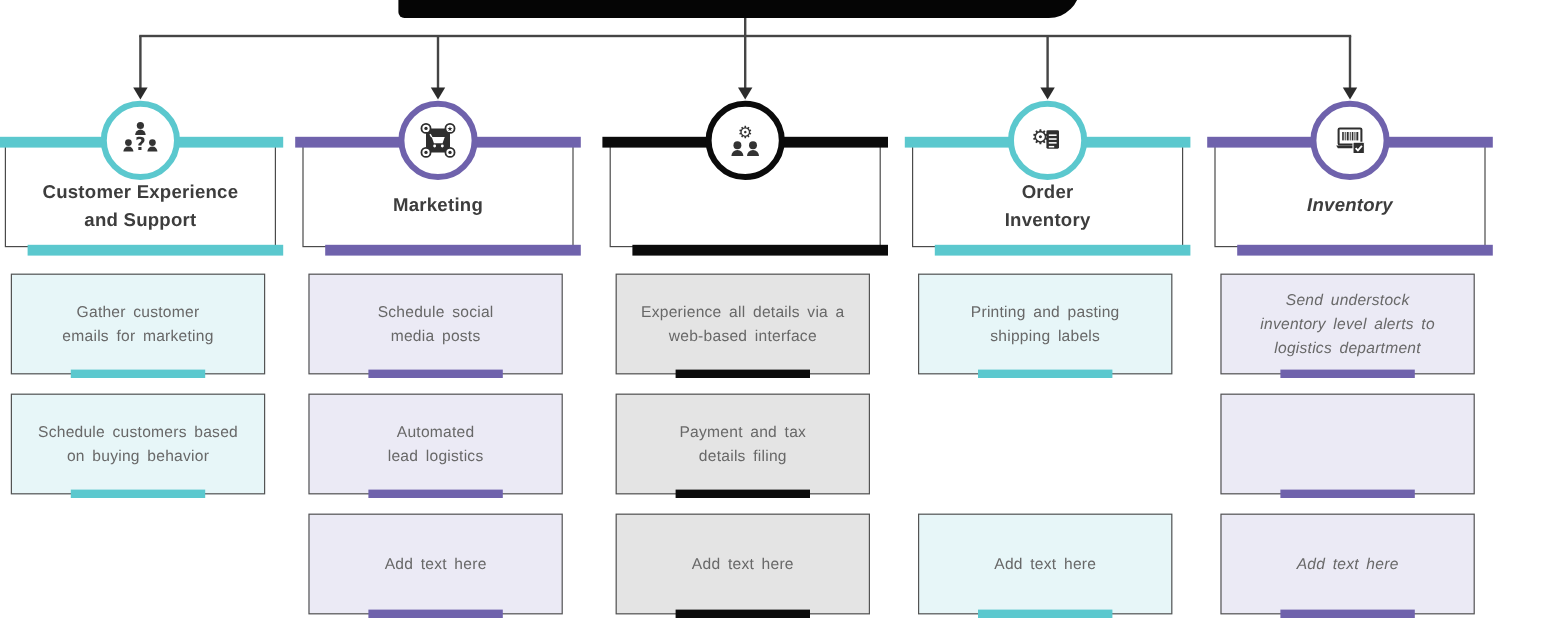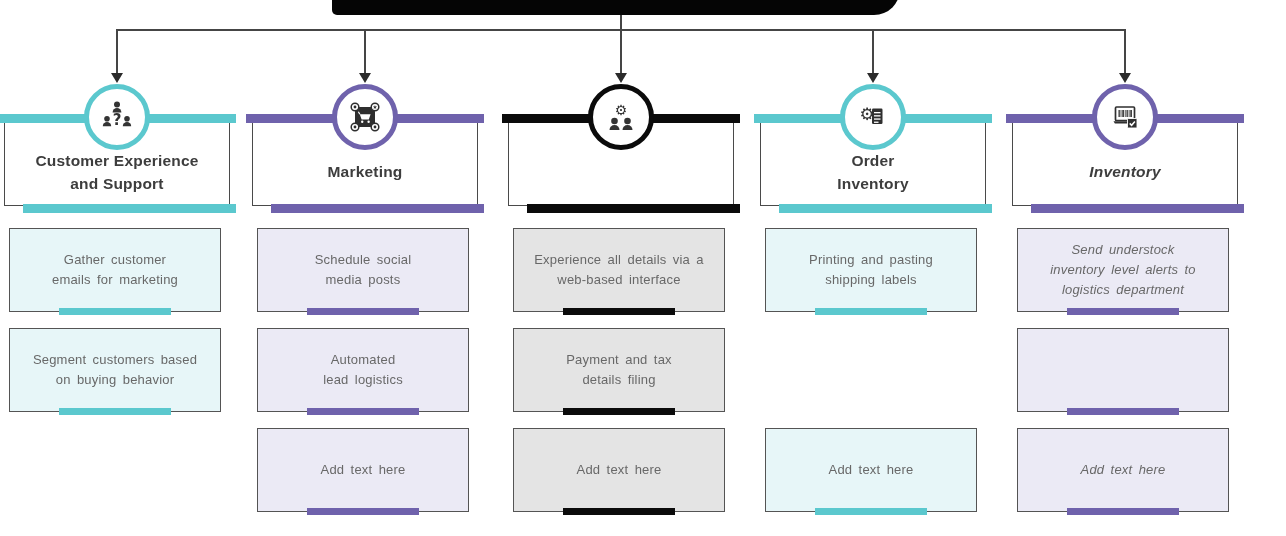--- a/index.html
+++ b/index.html
@@ -74,21 +74,21 @@
       <div class="bar-bottom"></div>
       <div class="title">Customer Experience
 and Support</div>
     </div>
     <div class="item row-0">
       <span class="item-text">Gather customer
 emails for marketing</span>
       <i class="item-bar"></i>
     </div>
     <div class="item row-1">
-      <span class="item-text">Segment customers based
+      <span class="item-text">Schedule customers based
 on buying behavior</span>
       <i class="item-bar"></i>
     </div>
   </div>
 
   <div class="column" style="left: 251px; --accent: #6F62AC; --tint: #EBEAF5;">
     <div class="drop-line"></div>
     <div class="arrow-head"></div>
     <div class="circle">
       <svg class="icon-svg" width="36" height="36" viewBox="0 0 36 36">

